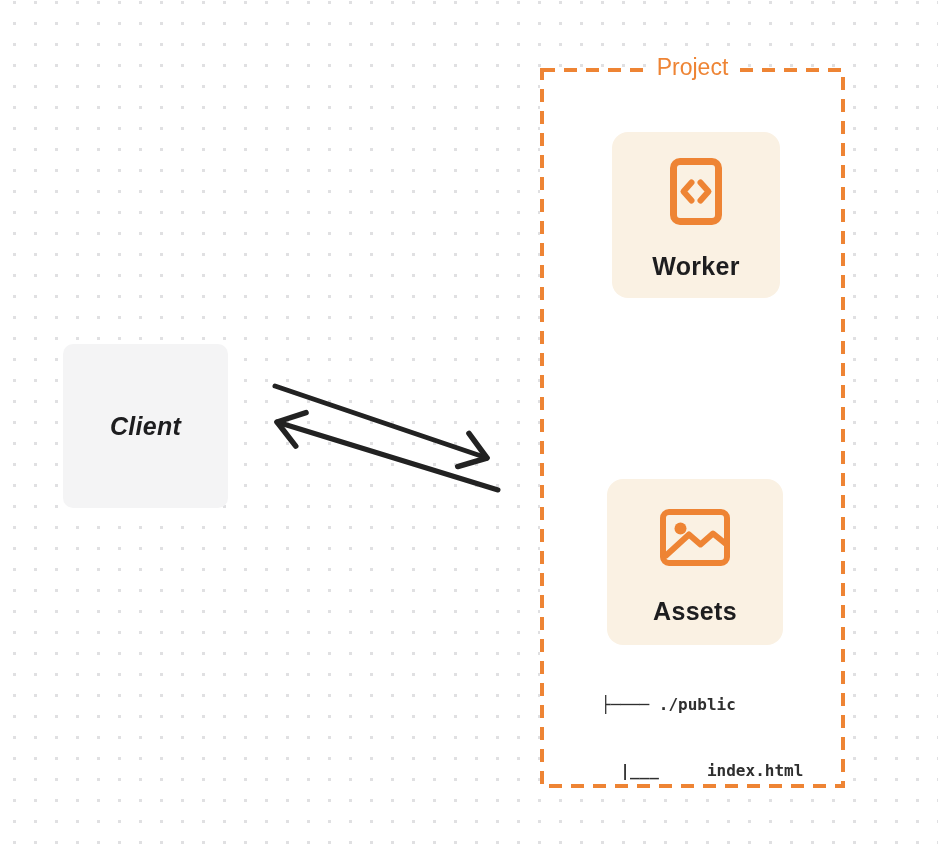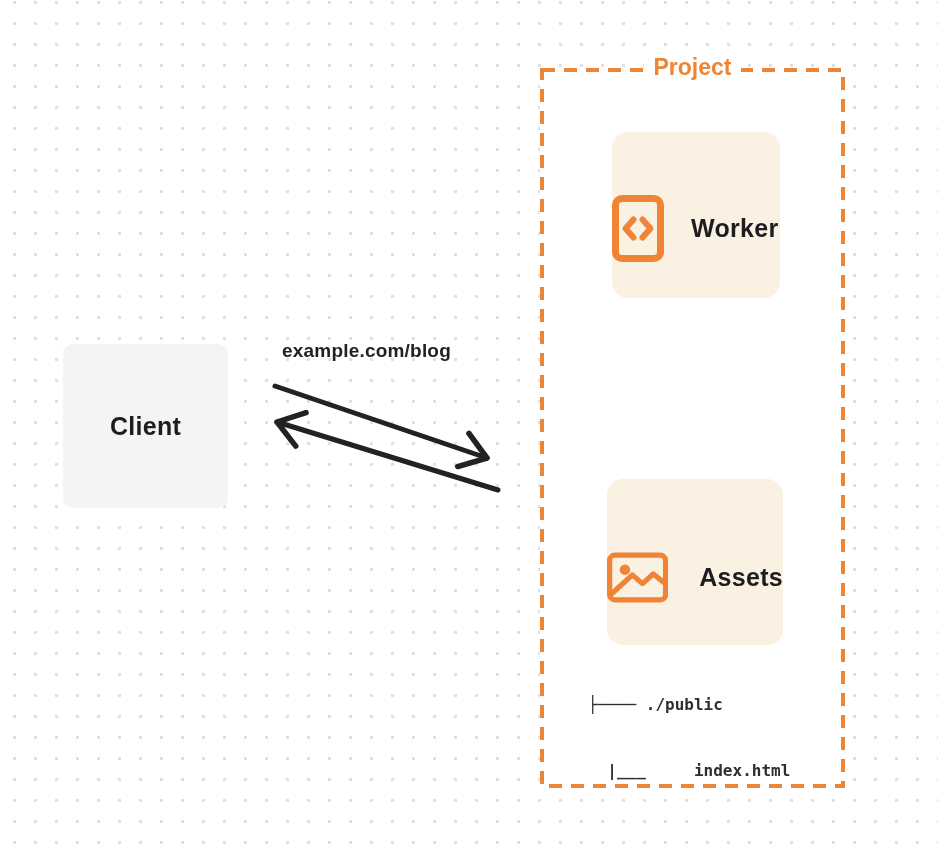--- a/index.html
+++ b/index.html
@@ -21,20 +21,21 @@
   .client-box {
     position: absolute;
     left: 63px; top: 344px;
     width: 165px; height: 164px;
     background: var(--client-bg, #F4F4F5);
     border-radius: 10px;
     display: flex; align-items: center; justify-content: center;
     font-size: 25px; font-weight: 700;
     color: var(--text-dark, #1D1D1F);
     letter-spacing: 0.3px;
+    font-style: italic;
   }
 
   .request-label {
     position: absolute;
     left: 282px; top: 340px;
     font-size: 19px; font-weight: 700;
     color: var(--arrow, #222222);
     letter-spacing: 0.2px;
     white-space: nowrap;
   }
@@ -53,63 +54,62 @@
     color: var(--orange, #EE8434);
   }
   .project-border { position: absolute; left: 0; top: 0; display: block; }
 
   .project-label {
     position: absolute;
     left: 50%; top: -17px;
     transform: translateX(-50%);
     background: #ffffff;
     padding: 0 10px;
-    font-size: 23px; font-weight: 700; line-height: 32px;
+    font-size: 23px; font-weight: 400; line-height: 32px;
     color: var(--orange, #EE8434);
     white-space: nowrap;
   }
 
   .card {
     position: absolute;
     background: var(--card-bg, #FAF1E3);
     border-radius: 16px;
-    display: flex; flex-direction: row; align-items: center;
+    display: flex; flex-direction: column; align-items: center;
     color: var(--orange, #EE8434);
   }
   .worker-card { left: 72px; top: 64px;  width: 168px; height: 166px; padding-top: 26px; gap: 27px; }
   .assets-card { left: 67px; top: 411px; width: 176px; height: 166px; padding-top: 30px; gap: 31px; }
 
   .card-label {
     font-size: 25px; font-weight: 700;
     color: var(--text-dark, #1D1D1F);
     letter-spacing: 0.3px;
   }
 
   .file-tree {
     position: absolute;
     left: 48px; top: 582px;
     font-family: "DejaVu Sans Mono", monospace;
     font-size: 16px; line-height: 22px; font-weight: 600;
     color: var(--tree-text, #2F2F2F);
     white-space: pre;
   }
-  .tree-line { white-space: pre; }
+  .tree-line { white-space: pre; margin-left: 13px; }
 
   .icon { display: block; }
 </style>
 </head>
 <body>
 
 <div class="canvas">
 
   <div class="client-box">
     <span>Client</span>
   </div>
 
-  <div class="request-label">example.com/blog</div>
 
   <svg class="arrows" width="255" height="125" viewBox="0 0 255 125">
     <defs>
       <marker id="arrowhead" markerWidth="9" markerHeight="9" refX="6.5" refY="4.5" orient="auto" markerUnits="strokeWidth">
         <path d="M1.5 1 L6.5 4.5 L1.5 8" fill="none" stroke="currentColor" stroke-width="1.1" stroke-linecap="round" stroke-linejoin="round"></path>
       </marker>
     </defs>
     <line x1="20" y1="11" x2="232" y2="83" stroke="currentColor" stroke-width="5" stroke-linecap="round" marker-end="url(#arrowhead)"></line>
     <line x1="243" y1="115" x2="22" y2="47" stroke="currentColor" stroke-width="5" stroke-linecap="round" marker-end="url(#arrowhead)"></line>
   </svg>

